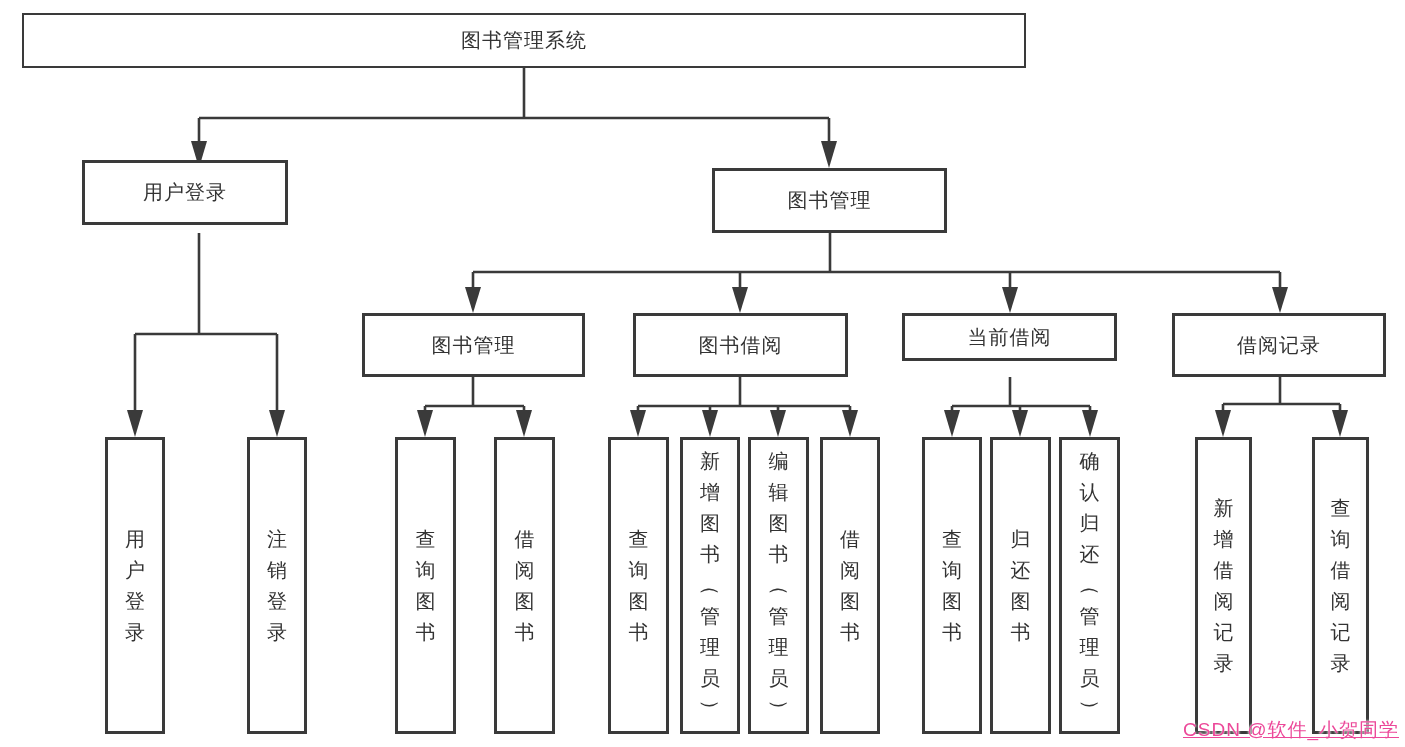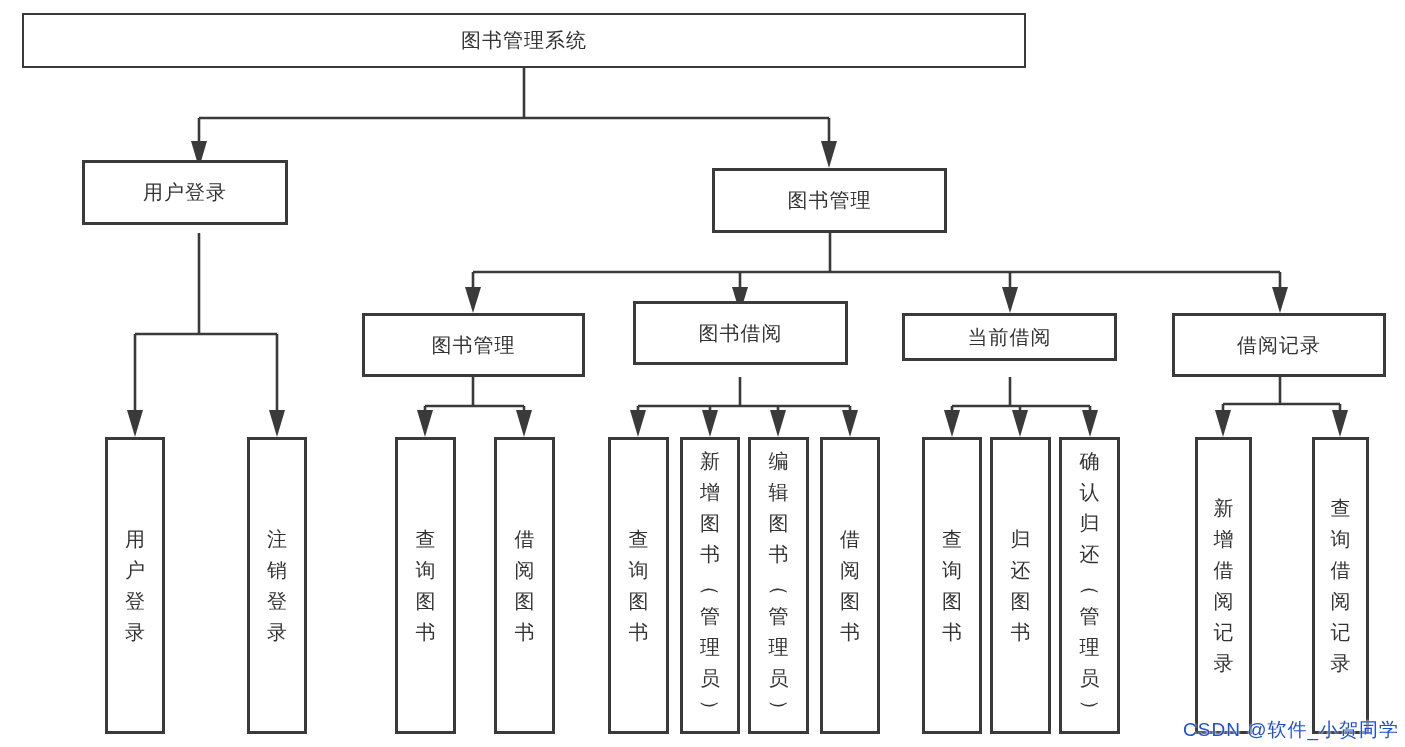--- a/index.html
+++ b/index.html
@@ -49,25 +49,26 @@
     justify-content: center;
     font-size: 20px;
     color: #333333;
   }
   .char.rot { transform: rotate(90deg); }
   #watermark {
     position: absolute;
     right: 6px;
     bottom: 4px;
     font-size: 19px;
-    color: #1d4ed8;
+    color: #ec4899;
     text-shadow: 0 0 3px #ffffff, 0 0 2px #ffffff;
     z-index: 5;
     letter-spacing: 1px;
     white-space: nowrap;
+    text-decoration: underline;
   }
 </style>
 </head>
 <body>
 
 <div id="canvas">
 
   <svg id="edges" viewBox="0 0 1405 747" xmlns="http://www.w3.org/2000/svg">
     <g stroke="#3a3a3a" stroke-width="2.6" fill="none">
 
@@ -144,21 +145,21 @@
   <div class="box" style="left:82px; top:160px; width:206px; height:65px">
     <span class="hlbl">用户登录</span>
   </div>
   <div class="box" style="left:712px; top:168px; width:235px; height:65px">
     <span class="hlbl">图书管理</span>
   </div>
 
   <div class="box" style="left:362px; top:313px; width:223px; height:64px">
     <span class="hlbl">图书管理</span>
   </div>
-  <div class="box" style="left:633px; top:301px; width:215px; height:64px">
+  <div class="box" style="left:633px; top:313px; width:215px; height:64px">
     <span class="hlbl">图书借阅</span>
   </div>
   <div class="box" style="left:902px; top:313px; width:215px; height:48px">
     <span class="hlbl">当前借阅</span>
   </div>
   <div class="box" style="left:1172px; top:313px; width:214px; height:64px">
     <span class="hlbl">借阅记录</span>
   </div>
 
   <div class="box" style="left:105px; top:437px; width:60px; height:297px">

